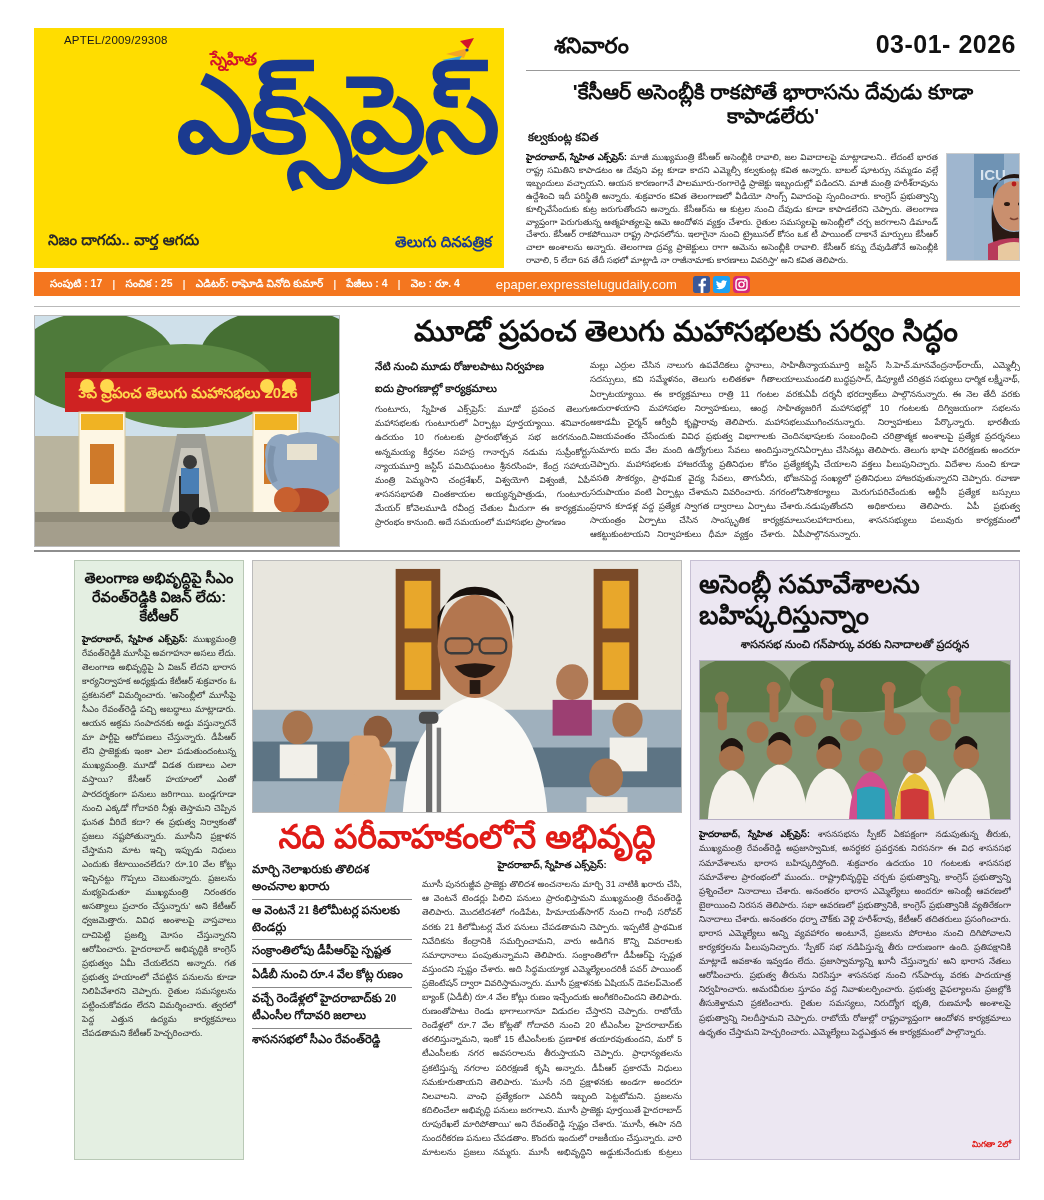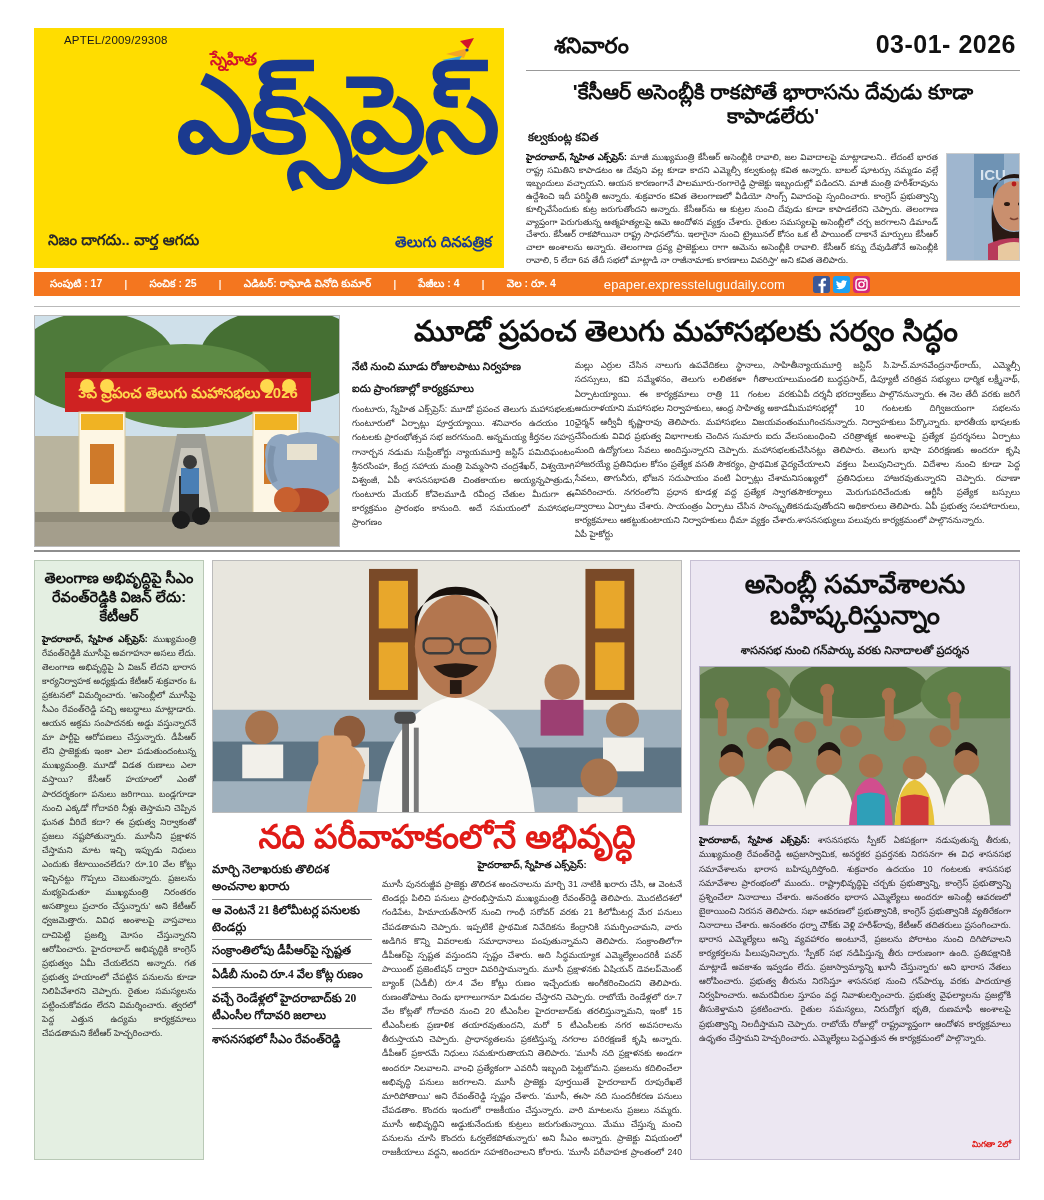--- a/index.html
+++ b/index.html
@@ -149,21 +149,21 @@
   }
 
   
   .orangebar {
     margin: 4px 24px 0 34px;
     background: #f4761f;
     height: 24px;
     display: flex;
     align-items: center;
     padding: 0 6px;
-    gap: 12px;
+    gap: 0;
   }
   .obar-item {
     font-size: 10.5px;
     font-weight: bold;
     color: #ffffff;
     white-space: nowrap;
     padding: 0 10px;
   }
   .obar-sep {
     color: #ffe9d6;
@@ -210,21 +210,21 @@
   .ts-right { flex: 1; display: flex; flex-direction: column; }
   .ts-head {
     font-size: 29px;
     font-weight: bold;
     color: #111;
     text-align: center;
     line-height: 1.15;
     margin-bottom: 10px;
     white-space: nowrap;
   }
-  .ts-cols { display: flex; flex: 1; overflow: hidden; }
+  .ts-cols { display: flex; flex: 1; overflow: hidden; margin-left: 23px; }
   .ts-col { flex: 1; overflow: hidden; }
   .ts-kicker {
     font-size: 10.6px;
     font-weight: bold;
     color: #1a1a1a;
     line-height: 1.6;
     margin-bottom: 5px;
   }
   .ts-body {
     font-size: 8.7px;
@@ -241,20 +241,21 @@
     height: 600px;
   }
 
   
   .col-left {
     flex: 0 0 170px;
     background: #e4efe2;
     border: 1px solid #b9c9b6;
     padding: 8px 7px;
     overflow: hidden;
+    margin-left: 40px;
   }
   .cl-head {
     font-size: 14.5px;
     font-weight: bold;
     color: #111;
     text-align: center;
     line-height: 1.3;
     margin-bottom: 6px;
   }
   .cl-body {
@@ -332,23 +333,23 @@
     border: 1px solid #c7c0d4;
     padding: 8px 8px;
     overflow: hidden;
     display: flex;
     flex-direction: column;
   }
   .cr-head {
     font-size: 26px;
     font-weight: bold;
     color: #111;
-    text-align: center;
+    text-align: left;
     line-height: 1.18;
-    margin-bottom: 14px;
+    margin-bottom: 8px;
   }
   .cr-sub {
     font-size: 11px;
     font-weight: bold;
     color: #1a1a1a;
     text-align: center;
     margin-bottom: 7px;
   }
   .cr-photo {
     height: 160px;

